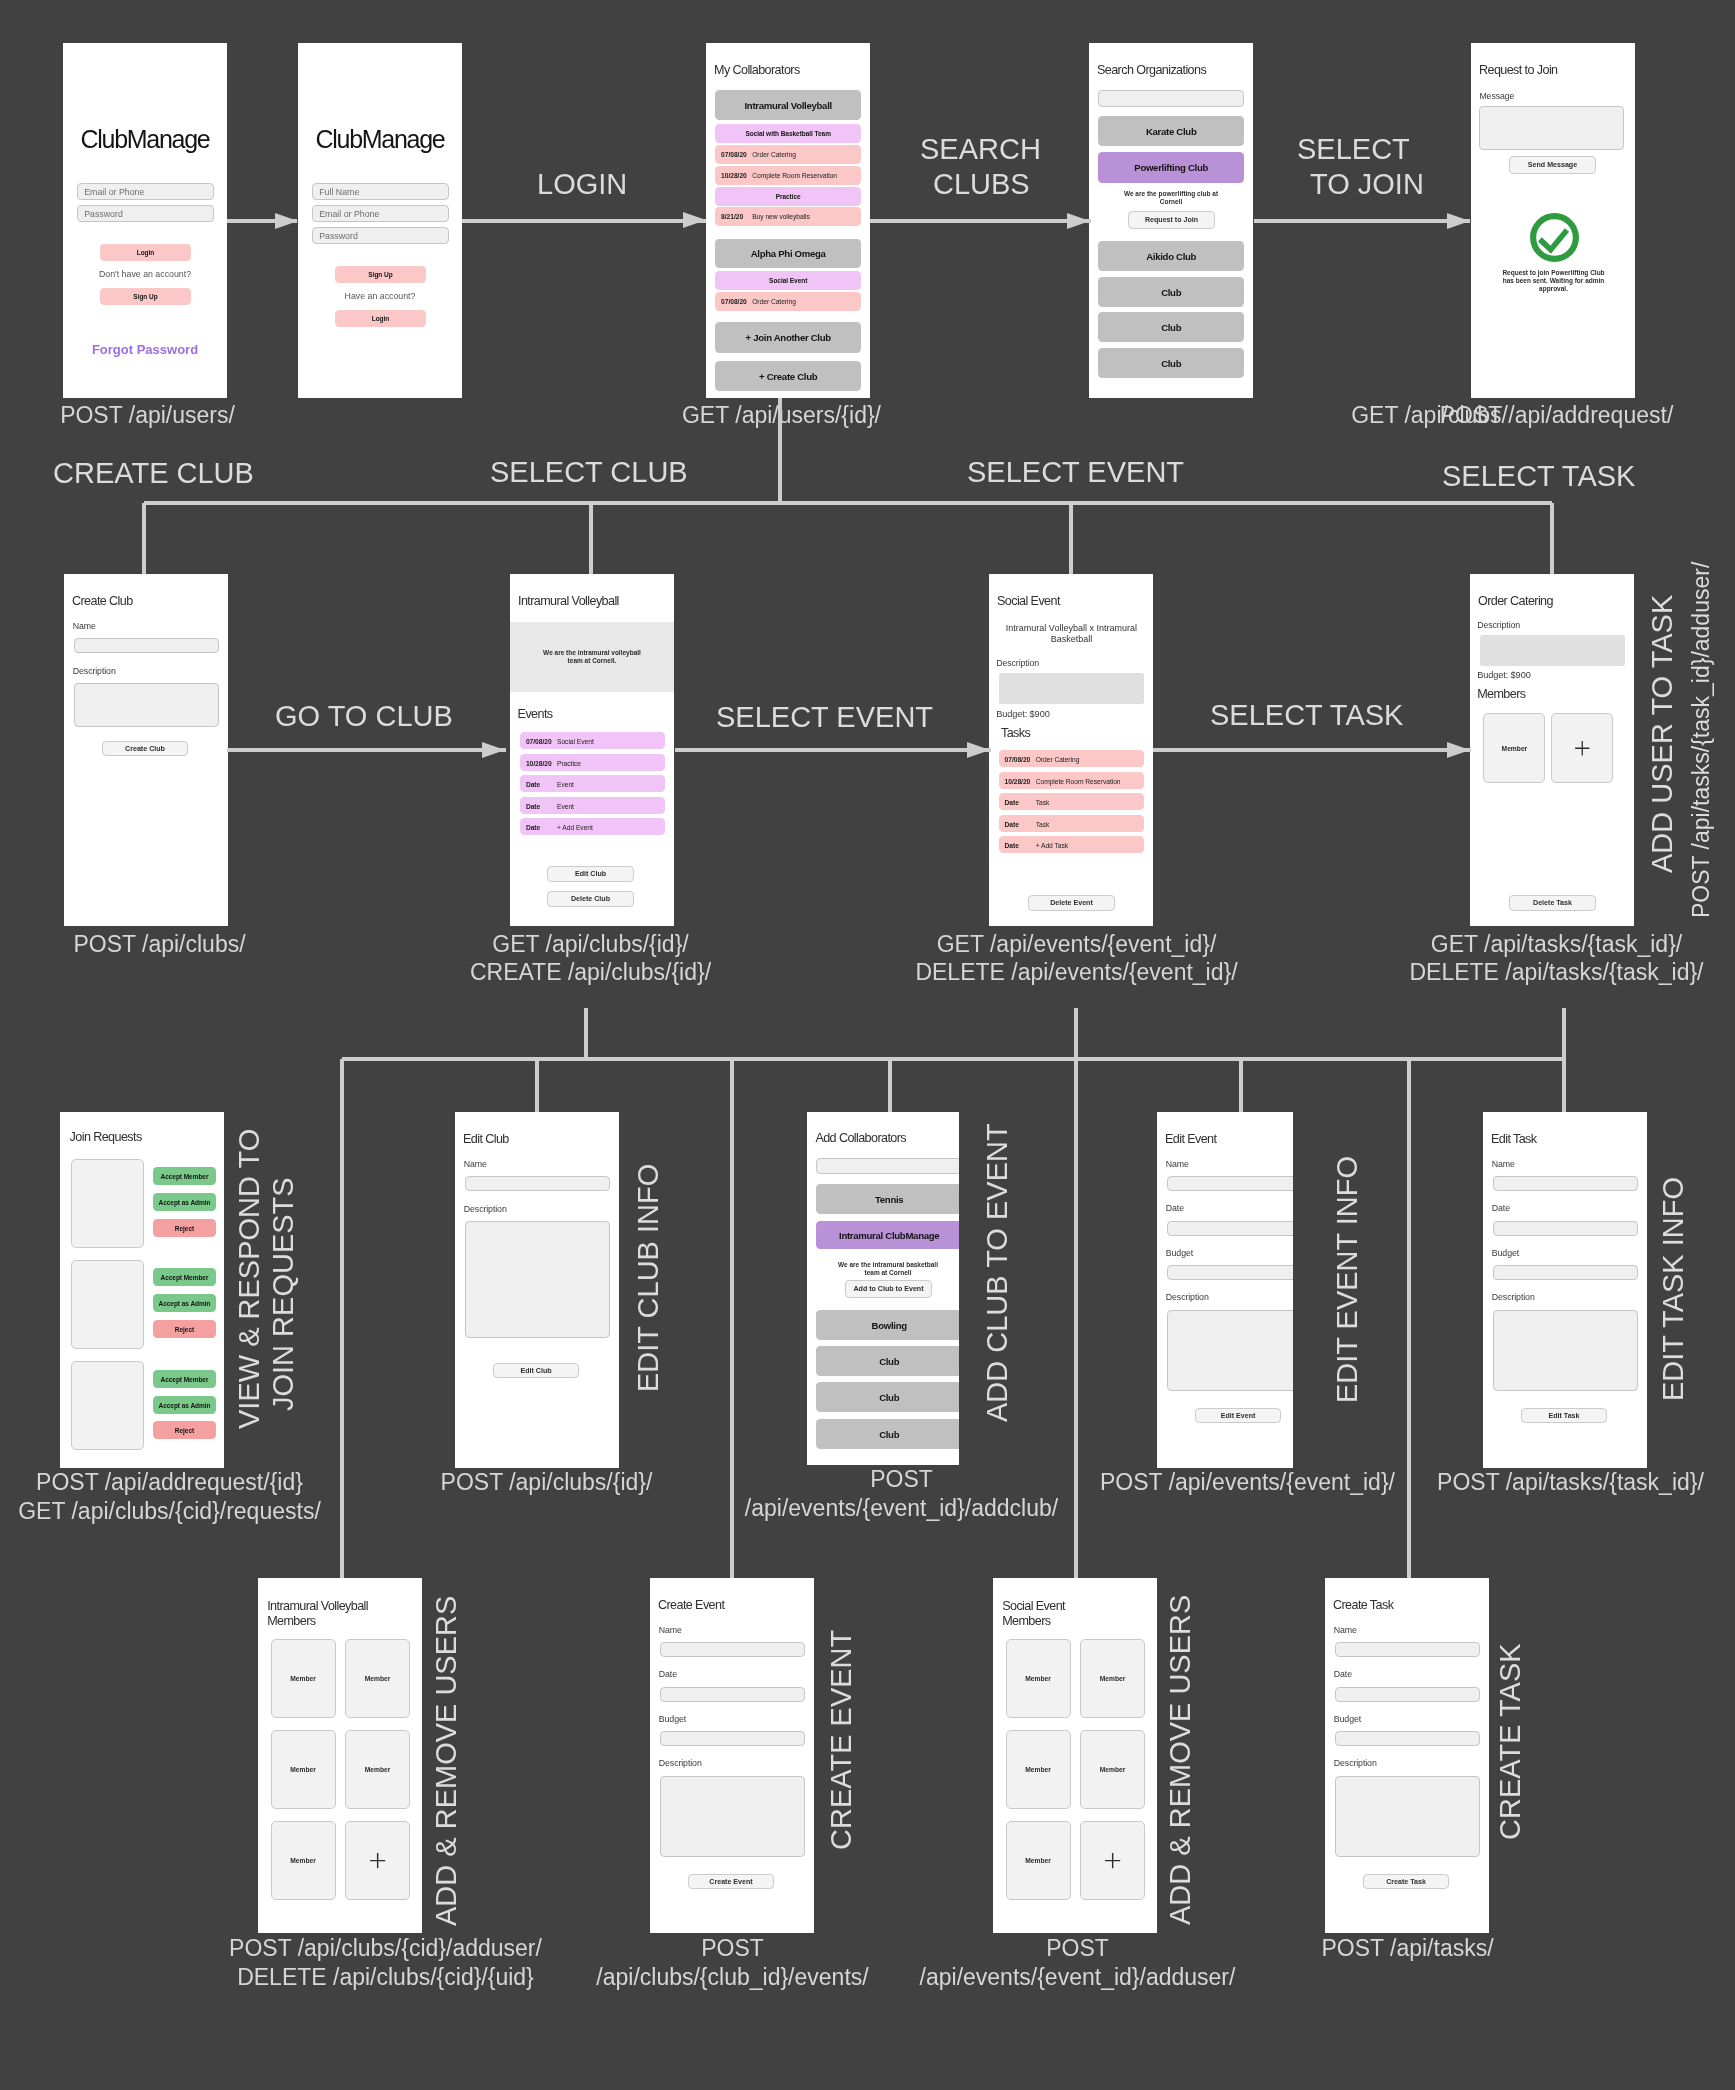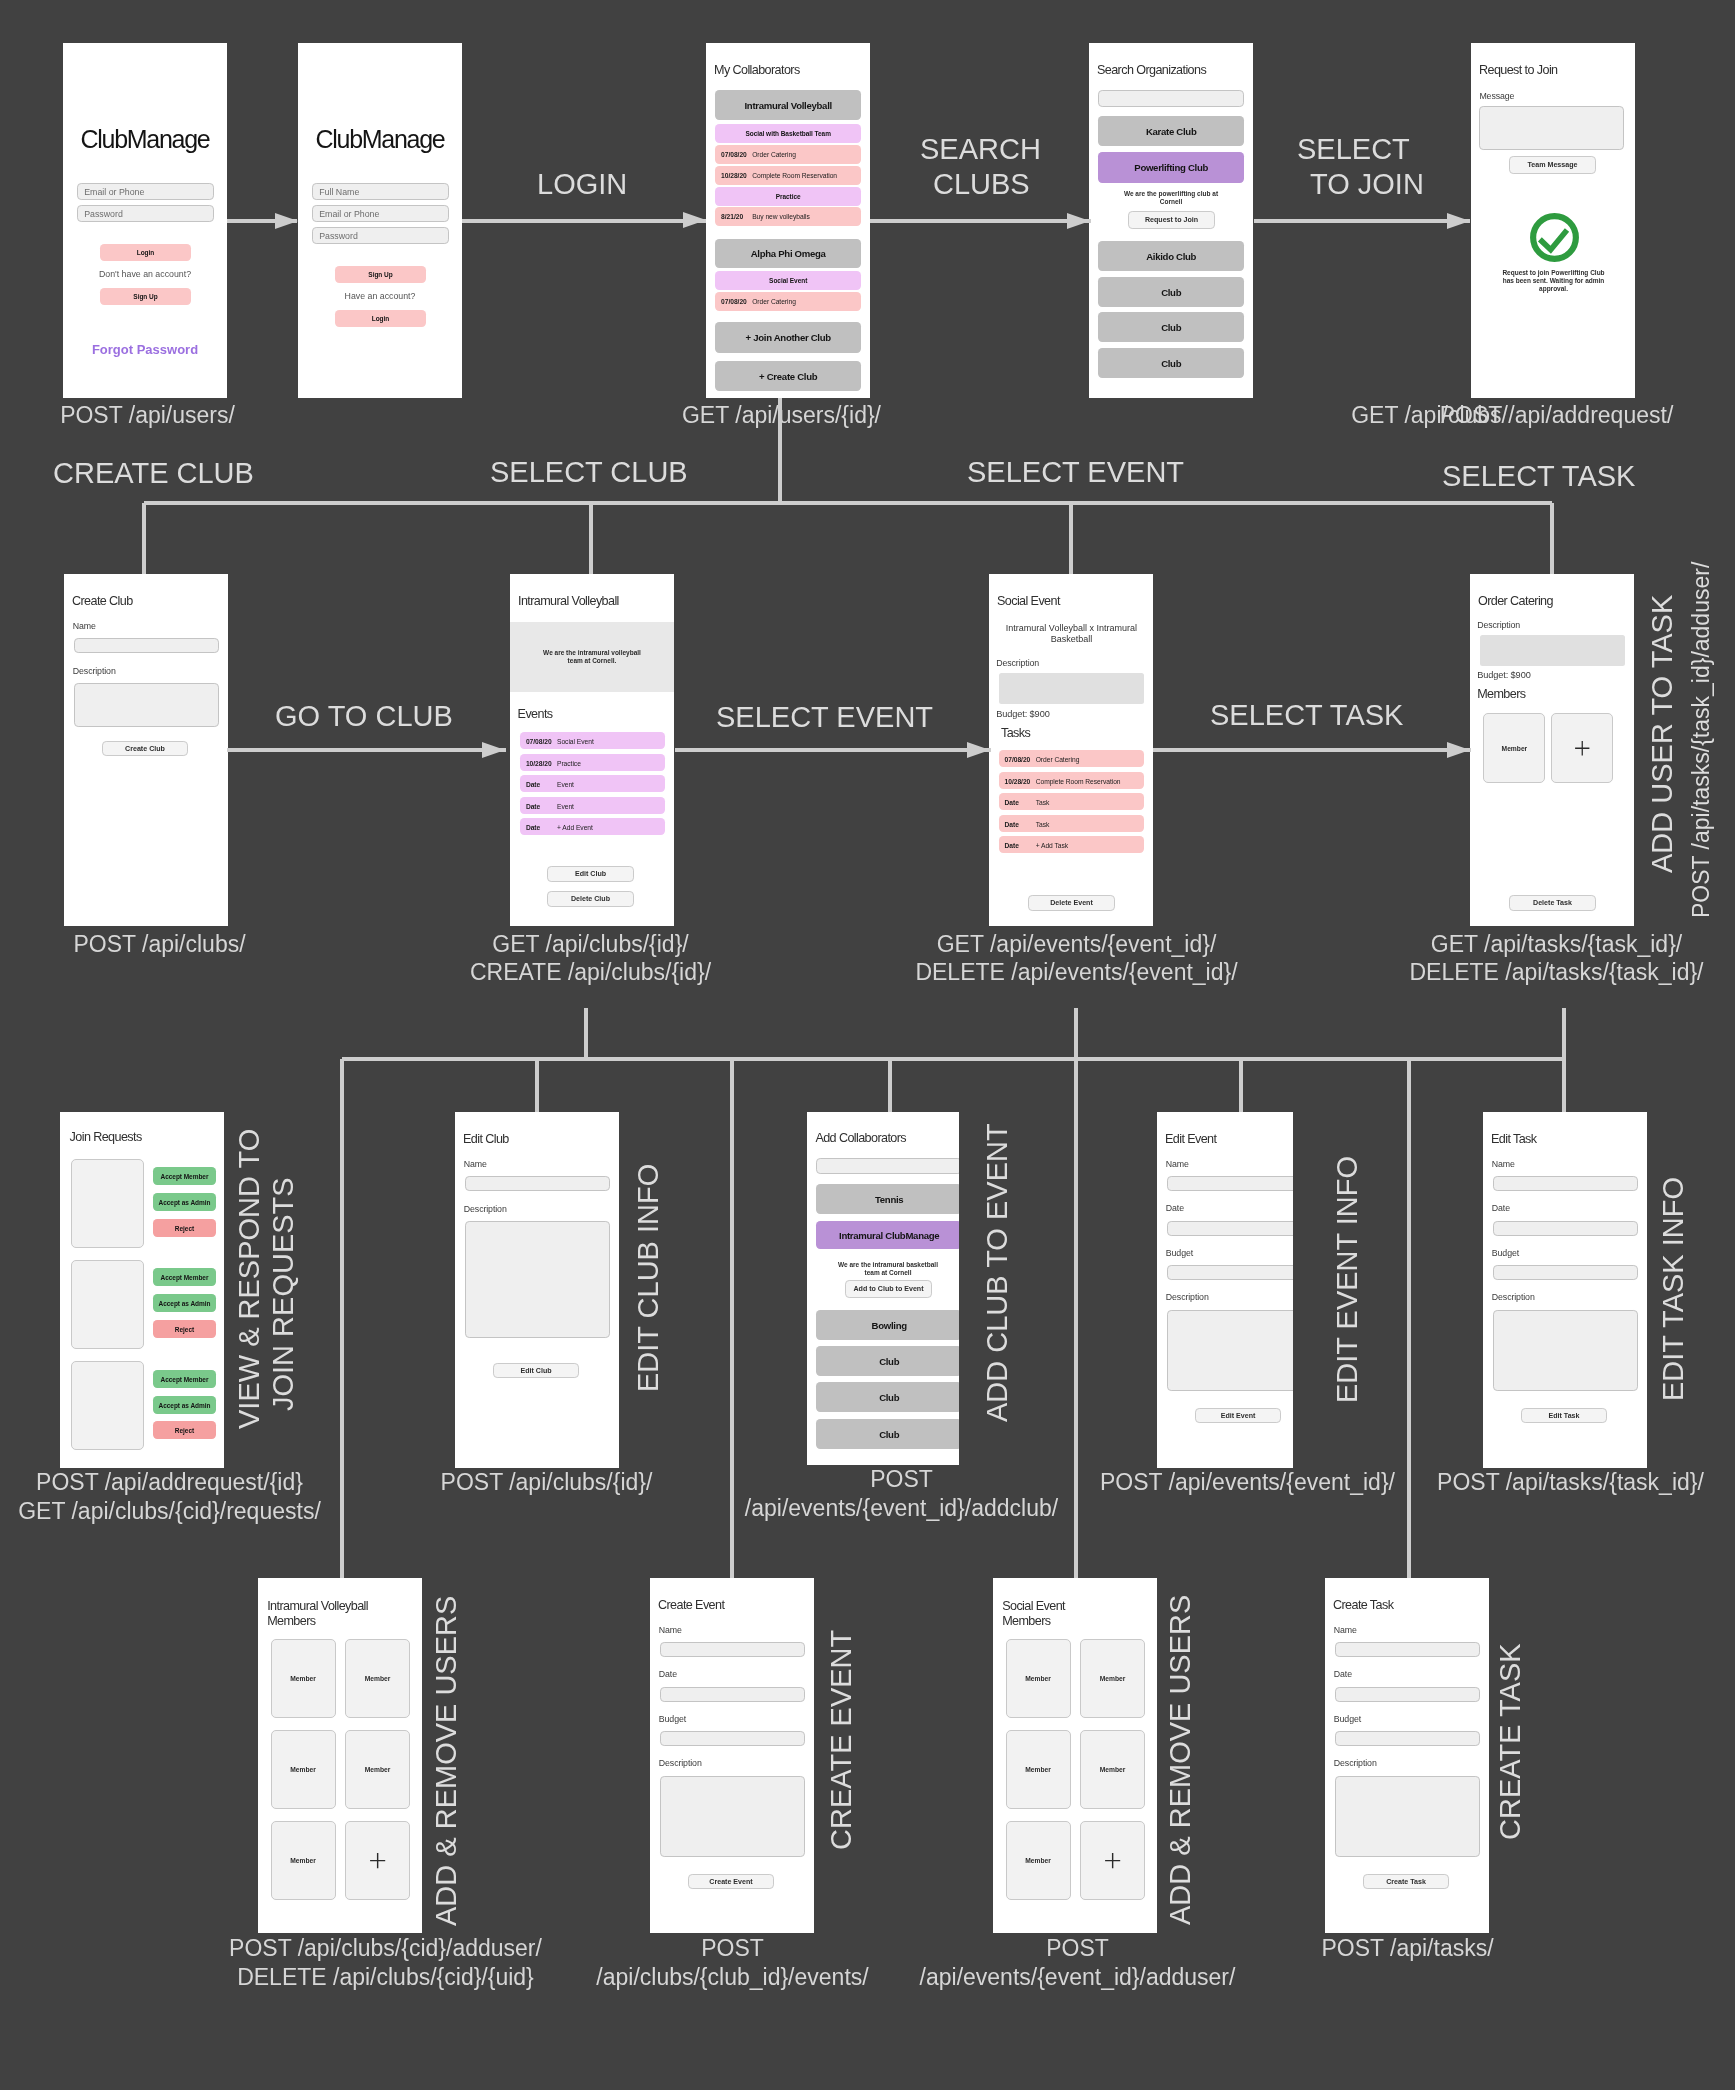--- a/index.html
+++ b/index.html
@@ -103,21 +103,21 @@
       <div class="btn" style="left:39px;top:168px;width:87px;height:17.6px">Request to Join</div>
       <div class="pill" style="left:9.2px;top:198px;width:146px;height:30px;background:#c0c0c0">Aikido Club</div>
       <div class="pill" style="left:9.2px;top:234px;width:146px;height:30px;background:#c0c0c0">Club</div>
       <div class="pill" style="left:9.2px;top:269px;width:146px;height:30px;background:#c0c0c0">Club</div>
       <div class="pill" style="left:9.2px;top:305px;width:146px;height:30px;background:#c0c0c0">Club</div>
     </div>
     <div class="card" style="left:1471px;top:43px;width:164px;height:355px">
       <div class="h1" style="left:8px;top:20px">Request to Join</div>
       <div class="lbl" style="left:8.4px;top:48px">Message</div>
       <div class="inp" style="left:8.4px;top:63px;width:145px;height:44px"></div>
-      <div class="btn" style="left:38px;top:113px;width:87px;height:17.6px">Team Message</div>
+      <div class="btn" style="left:38px;top:113px;width:87px;height:17.6px">Send Message</div>
       <div style="position:absolute;left:59px;top:170px;width:49px;height:49px"><svg width="49" height="49" viewBox="0 0 58 58">
           <circle cx="29" cy="29" r="25.3" fill="none" stroke="#2e9b3f" stroke-width="7.3"></circle>
           <path d="M11.7 31.2 L24.5 43.4 L43.8 20.2" fill="none" stroke="#2e9b3f" stroke-width="6.6" stroke-linecap="butt" stroke-linejoin="miter"></path>
         </svg></div>
       <div class="ctr" style="left:27px;top:226px;width:111px">Request to join Powerlifting Club has been sent. Waiting for admin approval.</div>
     </div>
     <div class="ln" style="left:227px;top:219px;width:70px;height:4.2px"></div>
     <div class="arrow" style="left:275px;top:213px"></div>
     <div class="ln" style="left:462px;top:219px;width:244px;height:4.2px"></div>
     <div class="arrow" style="left:683px;top:212px"></div>

